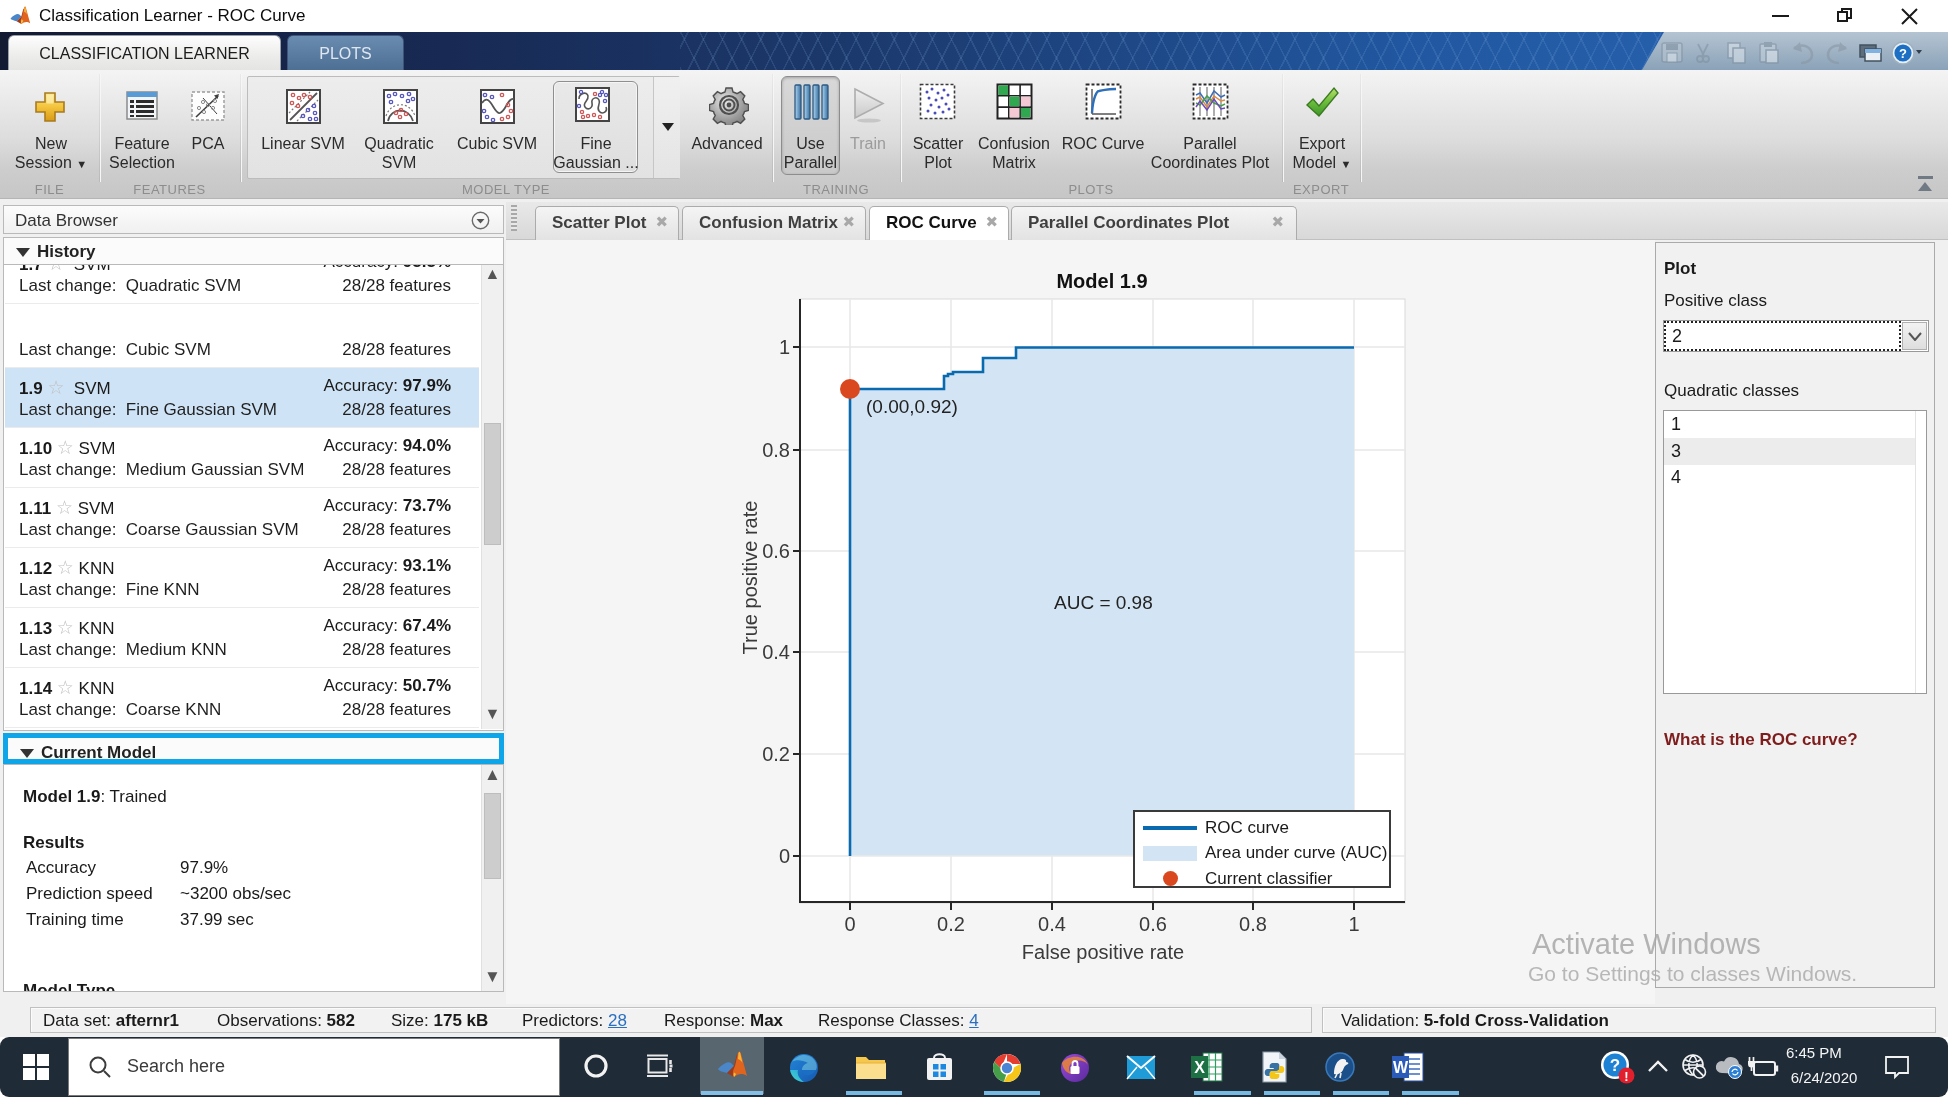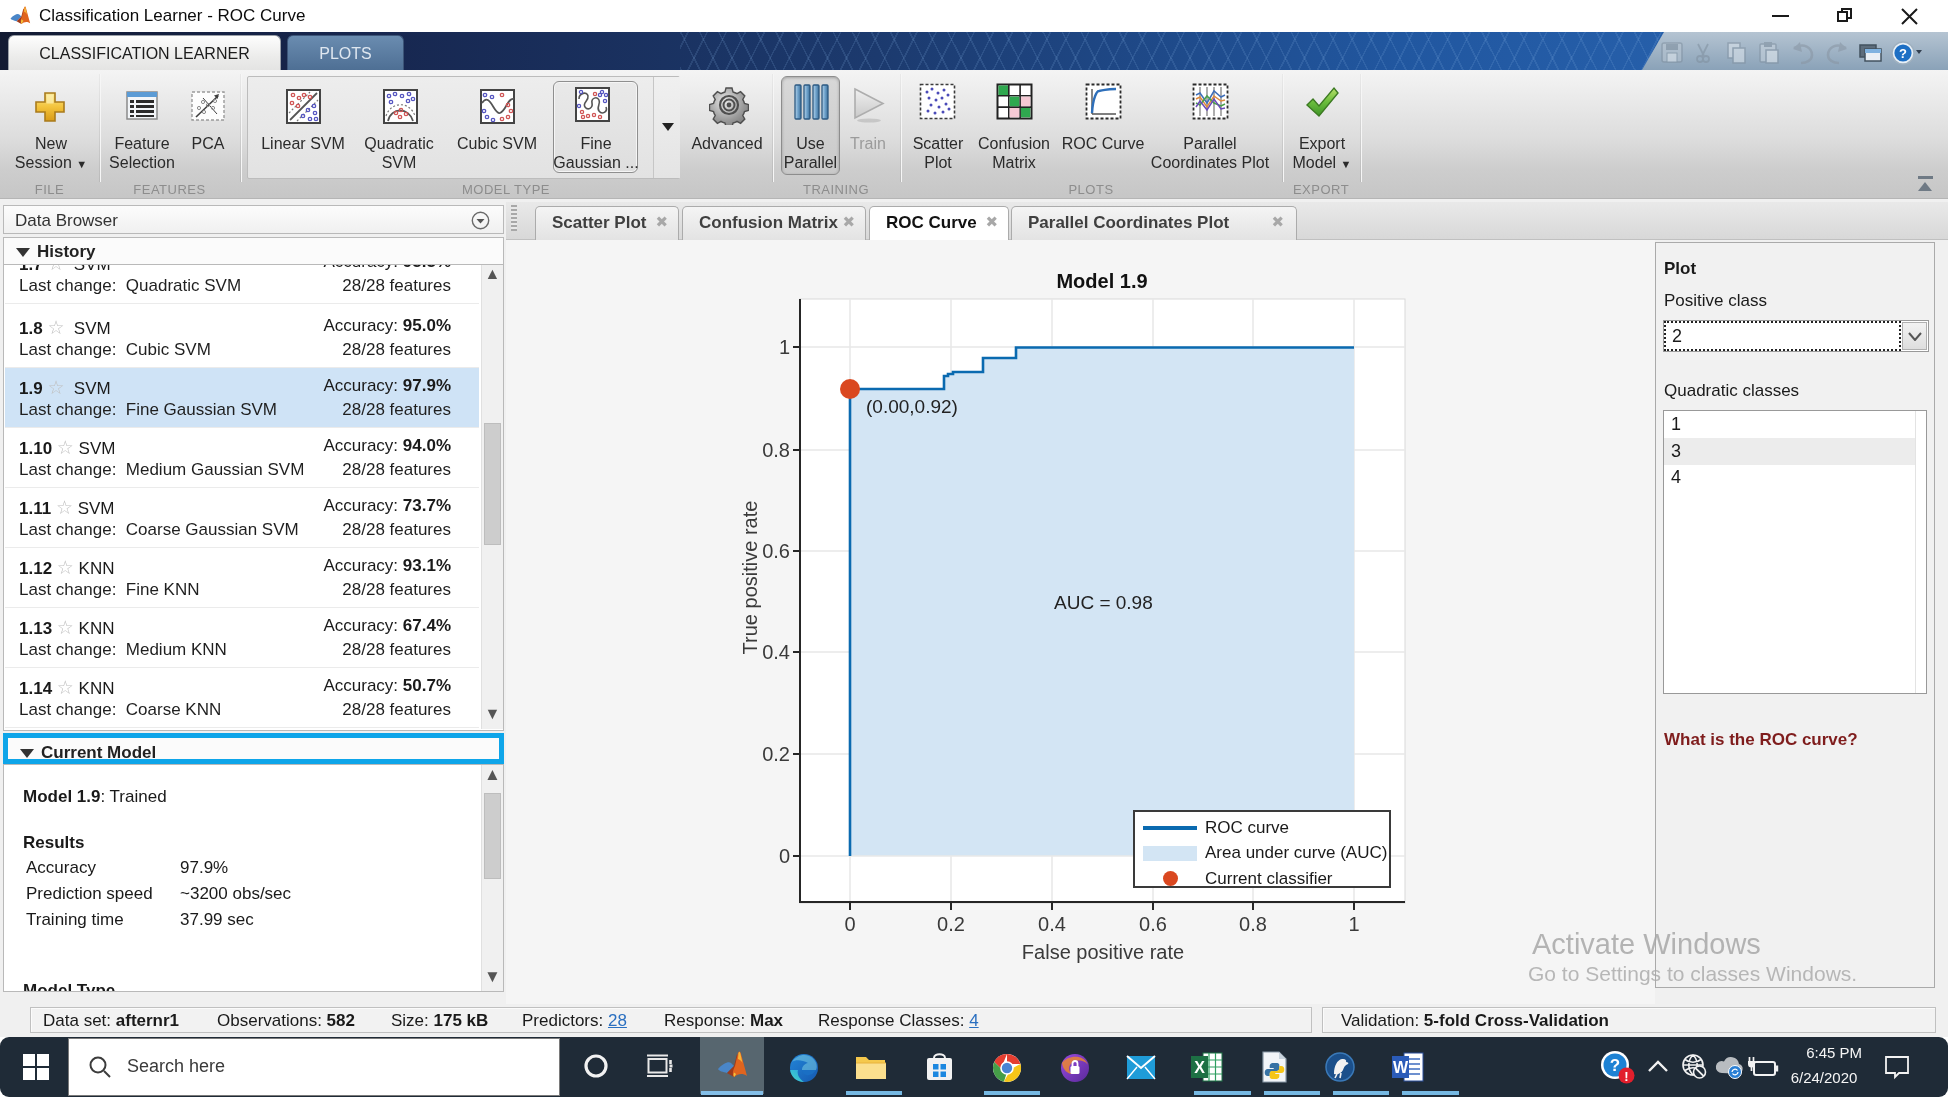--- a/index.html
+++ b/index.html
@@ -408,21 +408,20 @@
  <div class="abs" id="histhead">
       <span style="position:absolute;left:33px;top:4px">History</span>
   <div style="position:absolute;left:12px;top:10px;width:0;height:0;border-left:7px solid transparent;border-right:7px solid transparent;border-top:9px solid #333"></div>
  </div>
  <div class="abs" id="histlist">
   <div class="hitem" style="top:-21px">
    <div class="hl1"><span class="num">1.7</span> <span class="star">☆</span>&nbsp; SVM <span class="acc">Accuracy: <span class="num">95.5%</span></span></div>
    <div class="hl2">Last change: &nbsp;Quadratic SVM <span class="acc">28/28 features</span></div>
   </div>
   <div class="hitem" style="top:43px">
-   <div class="hl1"><span class="num">1.8</span> <span class="star">☆</span>&nbsp; SVM <span class="acc">Accuracy: <span class="num">95.0%</span></span></div>
    <div class="hl2">Last change: &nbsp;Cubic SVM <span class="acc">28/28 features</span></div>
   </div>
   <div class="hitem" style="top:103px;background:#cfe3f6">
    <div class="hl1"><span class="num">1.9</span> <span class="star">☆</span>&nbsp; SVM <span class="acc">Accuracy: <span class="num">97.9%</span></span></div>
    <div class="hl2">Last change: &nbsp;Fine Gaussian SVM <span class="acc">28/28 features</span></div>
   </div>
   <div class="hitem" style="top:163px">
    <div class="hl1"><span class="num">1.10</span> <span class="star">☆</span> SVM <span class="acc">Accuracy: <span class="num">94.0%</span></span></div>
    <div class="hl2">Last change: &nbsp;Medium Gaussian SVM <span class="acc">28/28 features</span></div>
   </div>
@@ -735,18 +734,18 @@
   <circle cx="21" cy="17" r="6.5" fill="#2a7fd4" stroke="#fff" stroke-width="1"></circle>
   <path d="M18 17 a3 3 0 0 1 5.5-1.5 M24 17 a3 3 0 0 1 -5.5 1.5" stroke="#fff" stroke-width="1.3" fill="none"></path>
  </svg>
  <svg style="position:absolute;left:1746px;top:18px" width="34" height="24" viewBox="0 0 34 24" fill="none" stroke="#f2f2f2" stroke-width="2">
   <rect x="8" y="7" width="21" height="13" rx="2"></rect>
       <path d="M30 10.5 v6 h2.2 v-6 Z" fill="#f2f2f2" stroke="none"></path>
   <path d="M3.5 6 v-4 M7.5 6 v-4" stroke-width="1.7"></path>
       <path d="M2 6 h7 v3 a3.5 3.5 0 0 1 -7 0 Z" fill="#f2f2f2" stroke="none"></path>
       <path d="M5.5 12 v4" stroke-width="1.7"></path>
  </svg>
- <div style="position:absolute;left:1786px;top:7px;width:76px;text-align:right;font-size:15px;color:#f5f5f5">6:45 PM</div>
+ <div style="position:absolute;left:1786px;top:7px;width:76px;text-align:left;font-size:15px;color:#f5f5f5">6:45 PM</div>
  <div style="position:absolute;left:1782px;top:32px;width:84px;text-align:center;font-size:15px;color:#f5f5f5">6/24/2020</div>
  <svg style="position:absolute;left:1884px;top:17px" width="26" height="26" viewBox="0 0 26 26">
       <path d="M2 3 h22 v16 h-9 l-4 4 v-4 h-9 Z" fill="none" stroke="#f2f2f2" stroke-width="1.8"></path>
     </svg>
 </div>
 
 </body></html>

